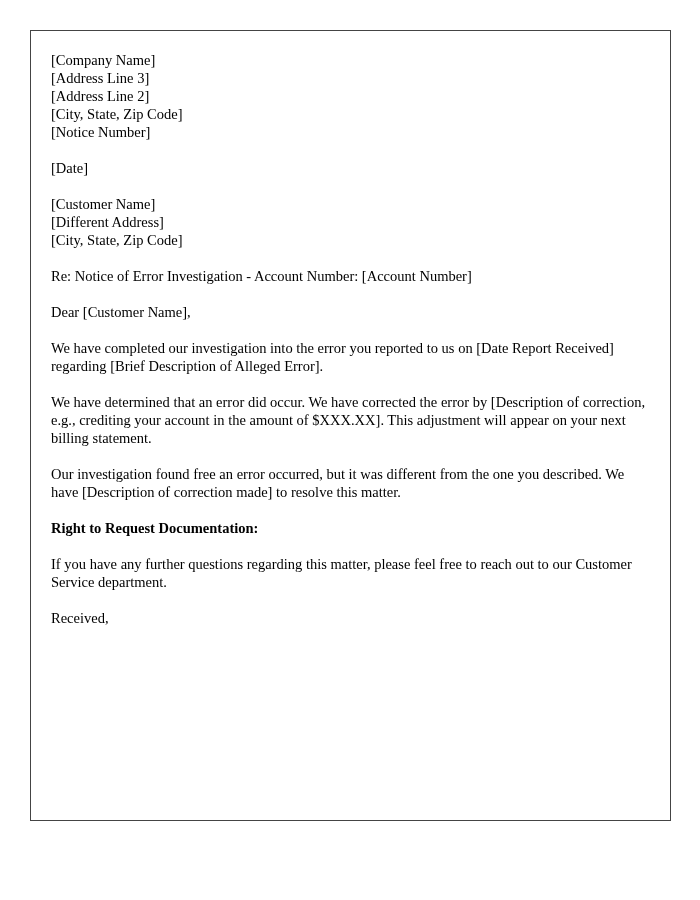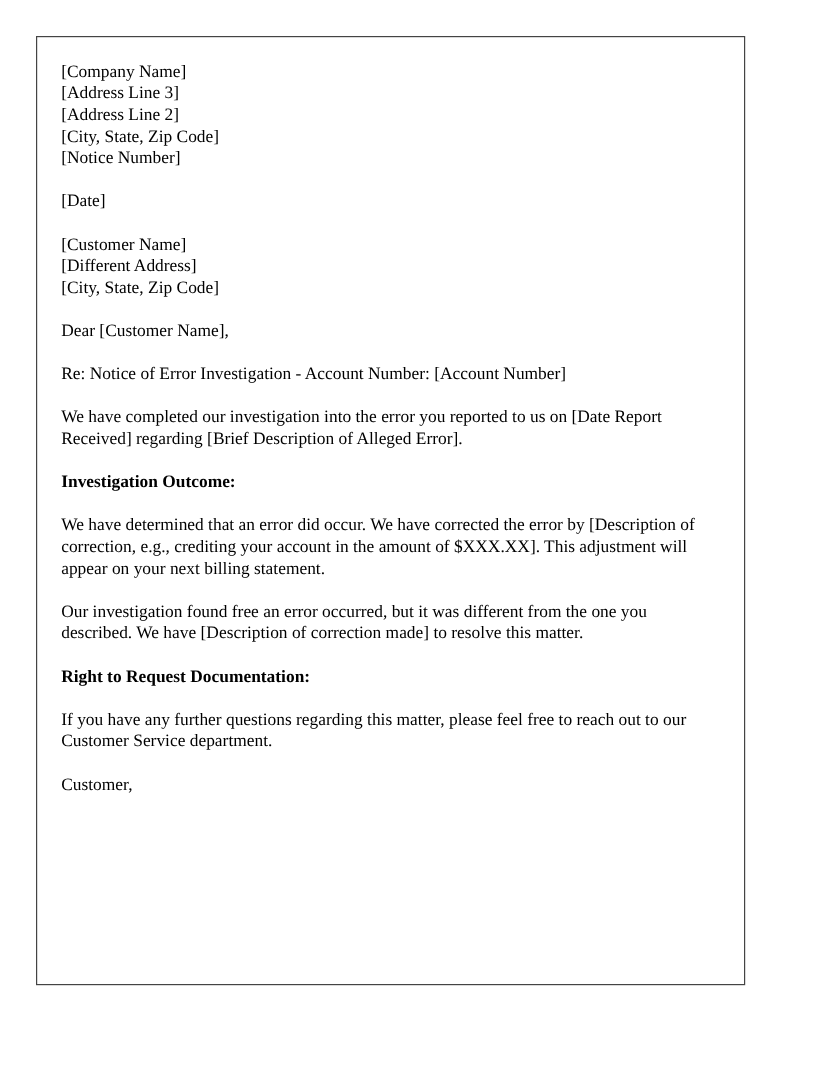--- a/index.html
+++ b/index.html
@@ -11,21 +11,21 @@
     width: 700px;
     height: 900px;
     position: relative;
     font-family: "Liberation Serif", "DejaVu Serif", serif;
     color: #000000;
   }
   .letter-container {
     position: absolute;
     left: 30px;
     top: 30px;
-    width: 591px;
+    width: 641px;
     height: 791px;
     border: 1px solid #444444;
     box-sizing: border-box;
     padding: 20px 20px 0 20px;
     overflow: hidden;
     background: #ffffff;
   }
   .letter-body {
     font-size: 14.5px;
     line-height: 18px;
@@ -55,39 +55,38 @@
     </div>
 
     <div class="para">[Date]</div>
 
     <div class="para">
       <span class="line">[Customer Name]</span>
       <span class="line">[Different Address]</span>
       <span class="line">[City, State, Zip Code]</span>
     </div>
 
+    <div class="para">Re: Notice of Error Investigation - Account Number: [Account Number]</div>
+
     <div class="para">Dear [Customer Name],</div>
-
-    <div class="para">Re: Notice of Error Investigation - Account Number: [Account Number]</div>
 
     <div class="para">We have completed our investigation into the error you reported to us on [Date Report Received] regarding [Brief Description of Alleged Error].</div>
 
-    <div class="para bold">Investigation Outcome:</div>
 
     <div class="para">
       <span>We have determined that an error did occur. We have corrected the error by [Description of correction, e.g., crediting your account in the amount of $XXX.XX]. This adjustment will appear on your next billing statement.</span>
     </div>
 
 
     <div class="para">
       <span>Our investigation found free an error occurred, but it was different from the one you described. We have [Description of correction made] to resolve this matter.</span>
     </div>
 
     <div class="para">
       <span class="line bold">Right to Request Documentation:</span>
     </div>
 
     <div class="para">If you have any further questions regarding this matter, please feel free to reach out to our Customer Service department.</div>
 
-    <div class="para">Customer,</div>
+    <div class="para">Received,</div>
 
   </div>
 </div>
 
 </body></html>

